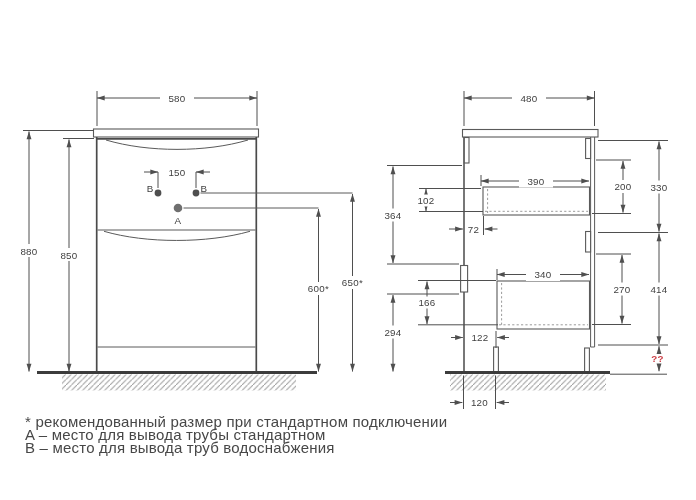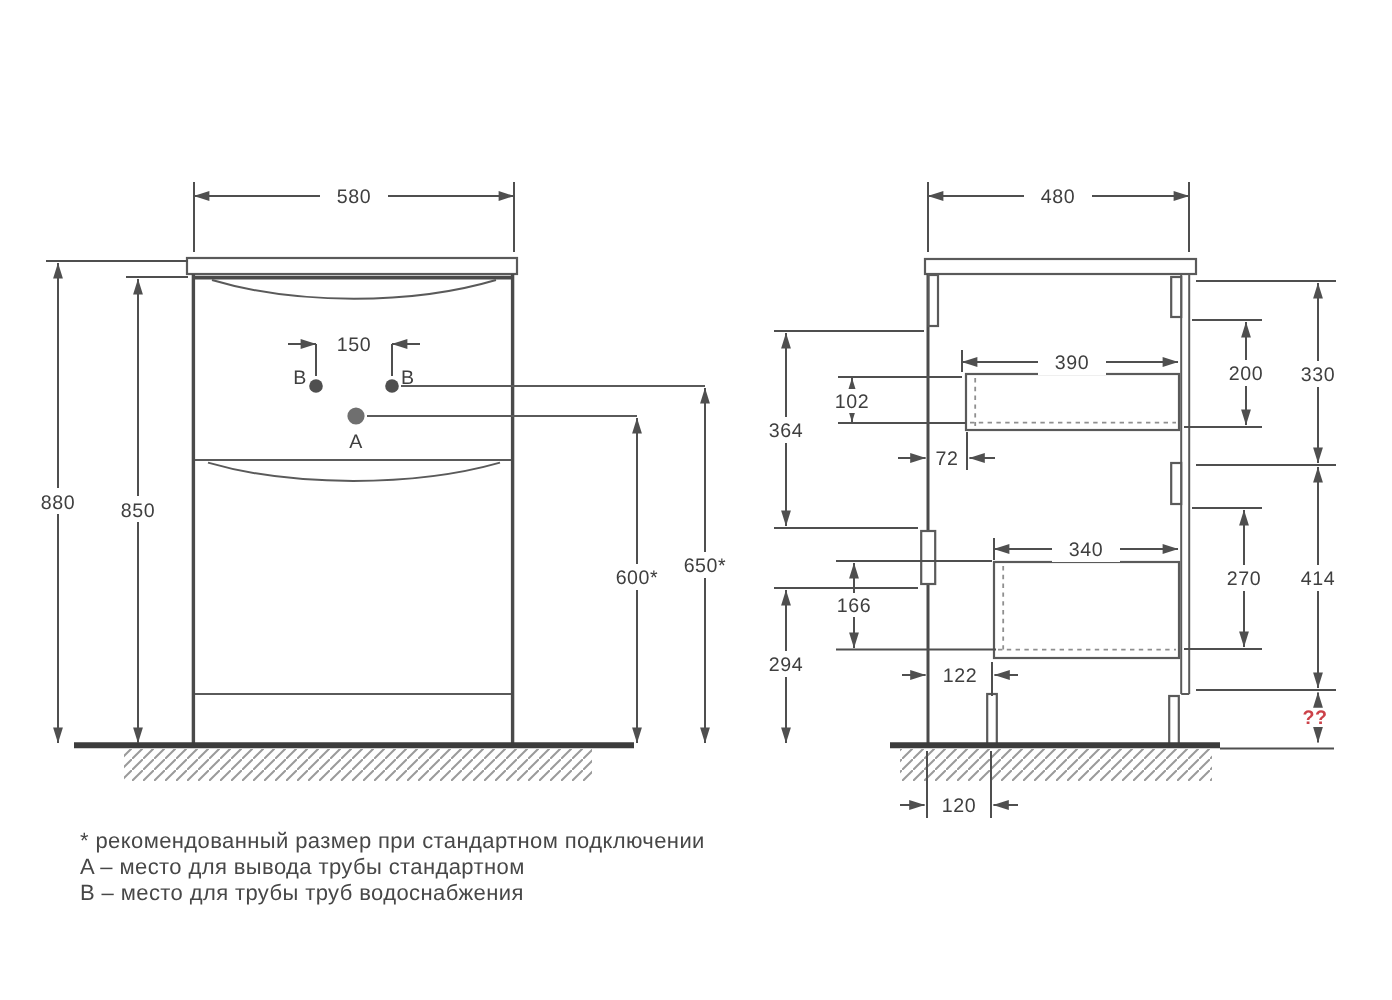--- a/index.html
+++ b/index.html
@@ -13,22 +13,22 @@
   }
   svg text.red { fill:#cc4249; font-weight:bold; }
   .ln   { stroke:#5a5a5a; stroke-width:1; fill:none; }
   .ln2  { stroke:#4a4a4a; stroke-width:1.7; fill:none; }
   .thick{ stroke:#3c3c3c; stroke-width:3; fill:none; }
   .box  { fill:#ffffff; stroke:#5a5a5a; stroke-width:1.1; }
   .dash { stroke:#8f8f8f; stroke-width:0.9; stroke-dasharray:2.2 2.2; fill:none; }
   .dim  { stroke:#4f4f4f; stroke-width:1; fill:none; }
   .lbl-bg { fill:#ffffff; }
   .notes {
-    position:absolute; left:40px; top:415px;
-    font-size:11px; line-height:13.2px; color:#474747; letter-spacing:0.2px;
+    position:absolute; left:25px; top:415px;
+    font-size:15px; line-height:13.2px; color:#474747; letter-spacing:0.2px;
   }
 </style>
 </head>
 <body>
 
 <div class="page">
 
 <svg width="696" height="500" viewBox="0 0 696 500" xmlns="http://www.w3.org/2000/svg">
   <defs>
     <marker id="arr" viewBox="0 0 10 8" refX="9.3" refY="4" markerWidth="9" markerHeight="7" orient="auto-start-reverse">
@@ -247,16 +247,16 @@
         <line class="dim" x1="509" y1="402.5" x2="496.7" y2="402.5" marker-end="url(#arr)"></line>
         <text x="479.5" y="406" text-anchor="middle">120</text>
       </g>
     </g>
   </g>
 </svg>
 
 <div class="notes">
   <div>* рекомендованный размер при стандартном подключении</div>
   <div>A – место для вывода трубы стандартном</div>
-  <div>B – место для трубы труб водоснабжения</div>
+  <div>B – место для вывода труб водоснабжения</div>
 </div>
 
 </div>
 
 </body></html>

